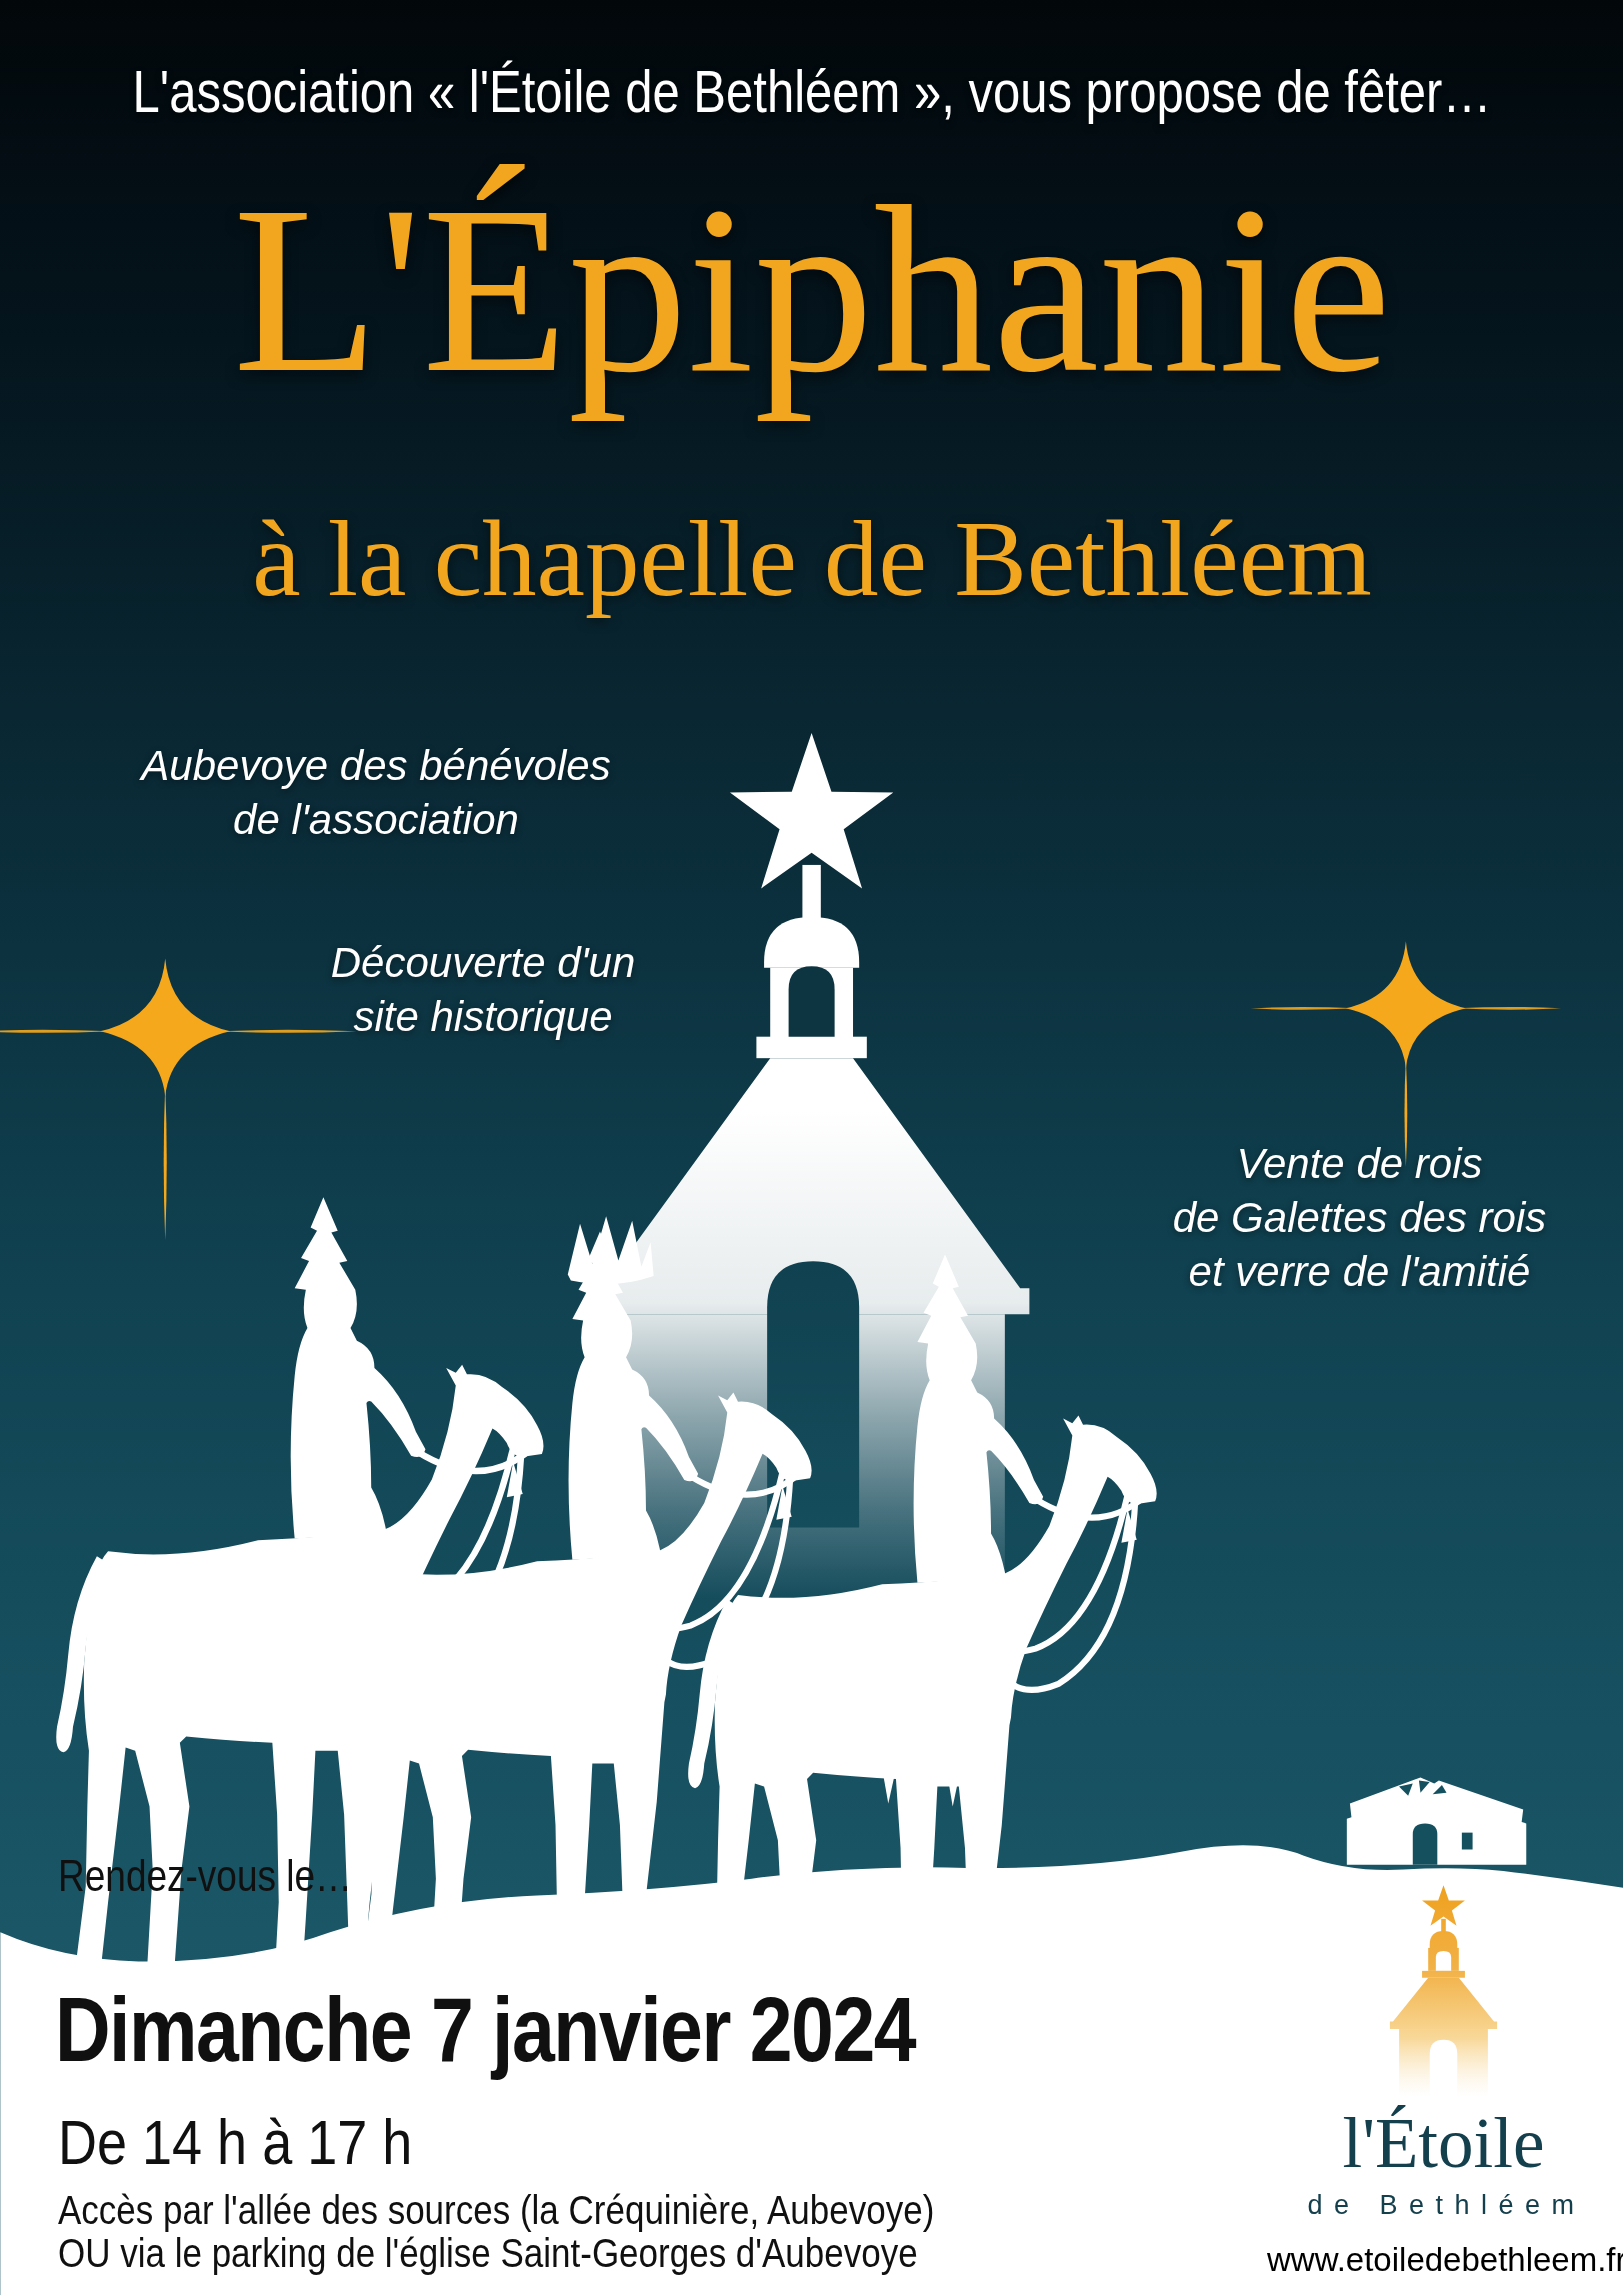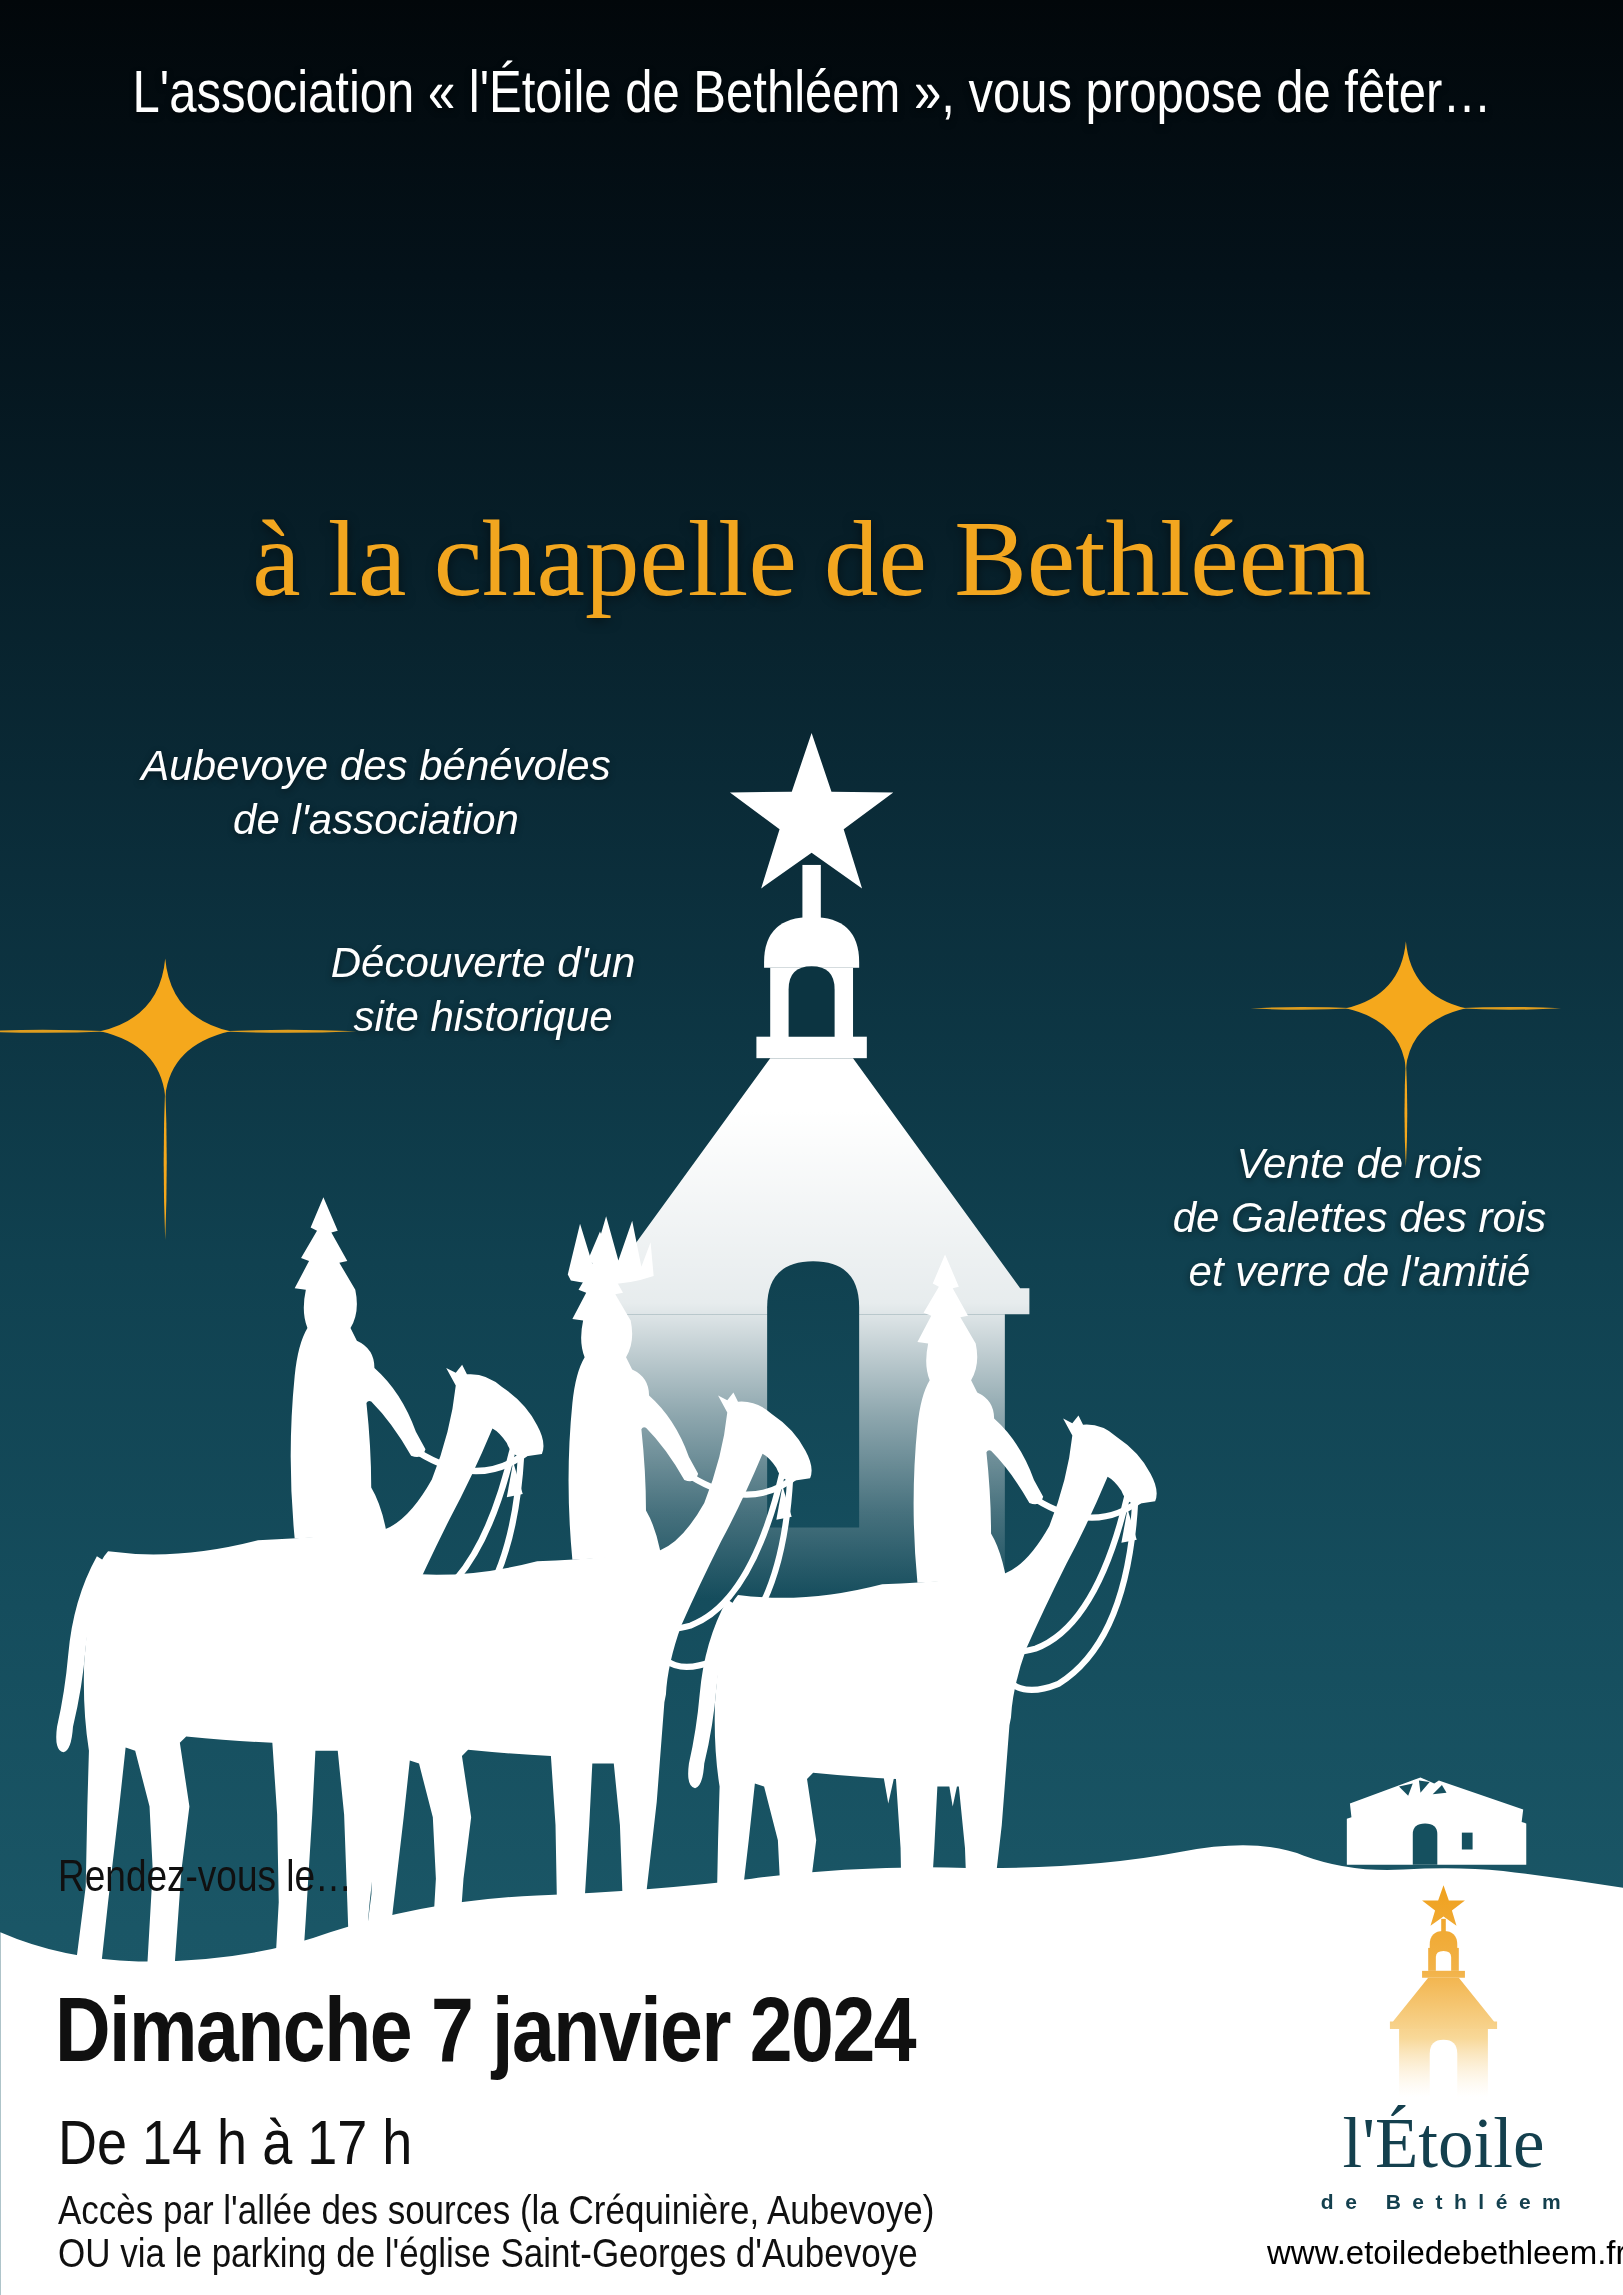--- a/index.html
+++ b/index.html
@@ -40,21 +40,21 @@
   .ft-intro{left:58px;top:1852px;font-size:37px;}
   .ft-date{left:55px;top:1977px;font-size:77px;font-weight:bold;letter-spacing:-1.5px;}
   .ft-time{left:58px;top:2105px;font-size:54px;}
   .ft-access1{left:58px;top:2186px;font-size:35px;}
   .ft-access2{left:58px;top:2229px;font-size:35px;}
 
   .logo{left:1267px;top:1879px;width:353px;z-index:3;text-align:center;}
   .logo-icon{display:block;margin:0 auto;}
   .logo-name{font-family:"Liberation Serif",serif;font-size:71px;color:#14404E;
              line-height:74px;margin-top:4.6px;}
-  .logo-sub{font-size:21px;color:#14404E;letter-spacing:11.5px;font-weight:bold;
+  .logo-sub{font-size:27px;color:#14404E;letter-spacing:11.5px;font-weight:normal;
             margin-top:10.7px;margin-left:6.1px;}
   .logo-site{font-size:33px;color:#000;margin-top:20px;}
 </style>
 </head>
 <body>
 
 <div class="poster">
 
   <svg class="svg-layer" width="1624" height="2295" viewBox="0 0 2117 2993">
     <defs>
@@ -164,20 +164,21 @@
     <path fill="#ffffff" d="M0,2520 Q80,2555 180,2558 Q320,2560 430,2520 Q560,2478 700,2472
          Q850,2466 980,2450 Q1120,2432 1260,2436 Q1420,2438 1540,2415
          Q1640,2396 1700,2420 Q1760,2442 1830,2438 Q1900,2434 1960,2440
          Q2040,2450 2117,2462 L2117,2993 L0,2993 Z"></path>
   </svg>
 
   <div class="abs txt center tagline">
     <span class="condensed-c">L'association « l'Étoile de Bethléem », vous propose de fêter…</span>
   </div>
 
+  <div class="abs txt center title">L'Épiphanie</div>
   <div class="abs txt center subtitle">à la chapelle de Bethléem</div>
 
   <div class="abs txt center hl hl-benevoles">
     <span>Aubevoye des bénévoles</span><br>
     <span>de l'association</span>
   </div>
 
 
   <div class="abs txt center hl hl-site">
     <span>Découverte d'un</span><br>

